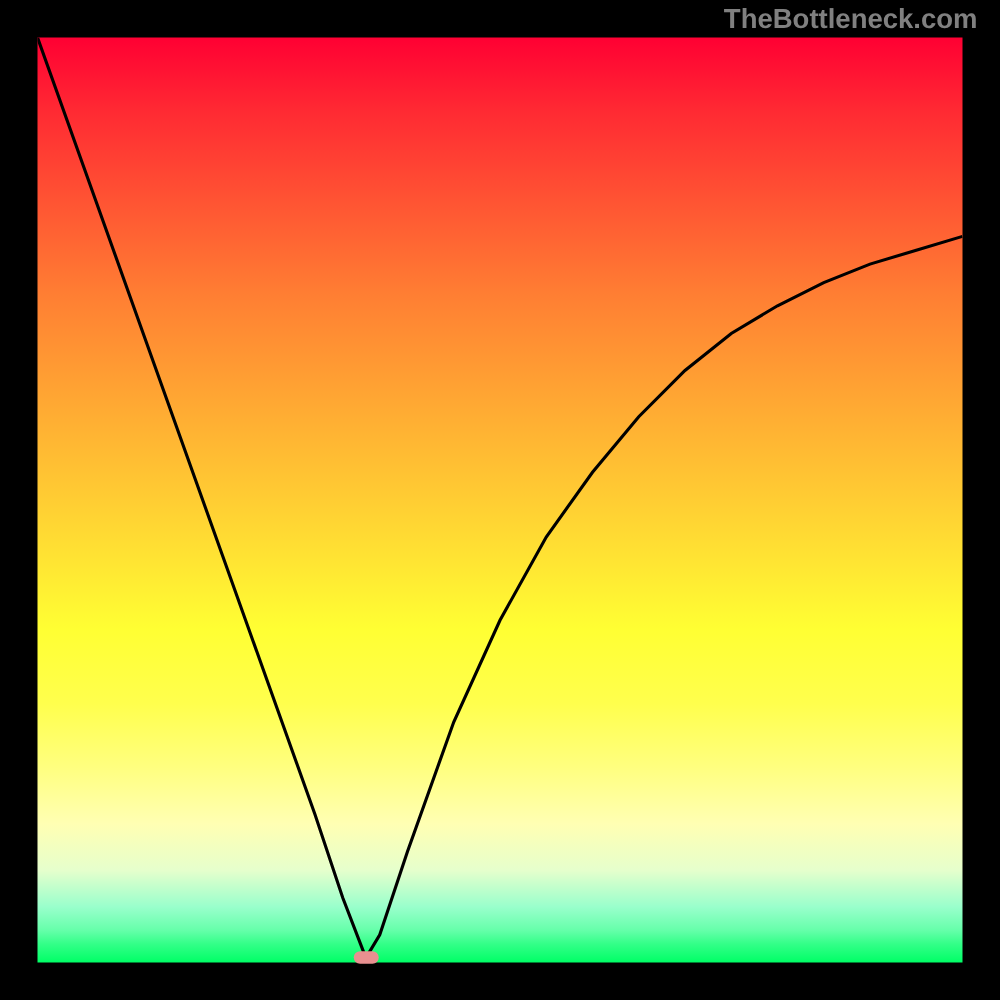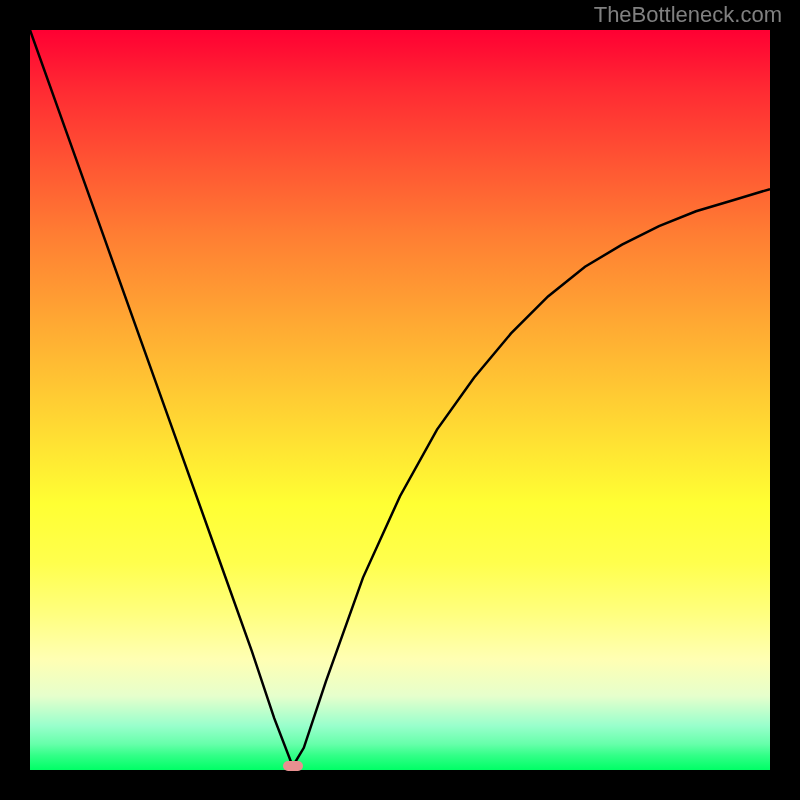--- a/index.html
+++ b/index.html
@@ -10,21 +10,21 @@
     position: relative;
     overflow: hidden;
   }
   .watermark {
     position: absolute;
     top: 2px;
     right: 18px;
     color: #808080;
     font-family: Arial, sans-serif;
     font-size: 22px;
-    font-weight: 400;
+    font-weight: 700;
     z-index: 10;
   }
   .plot-area {
     position: absolute;
     left: 30px;
     top: 30px;
     width: 740px;
     height: 740px;
   }
   .gradient-bg {

